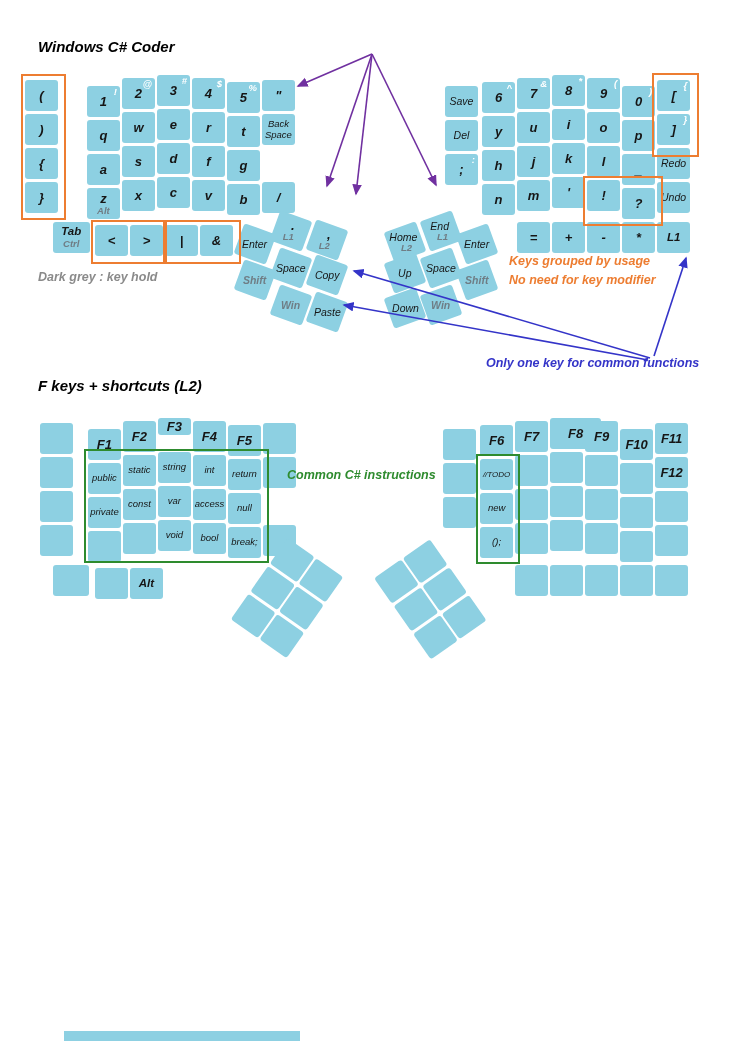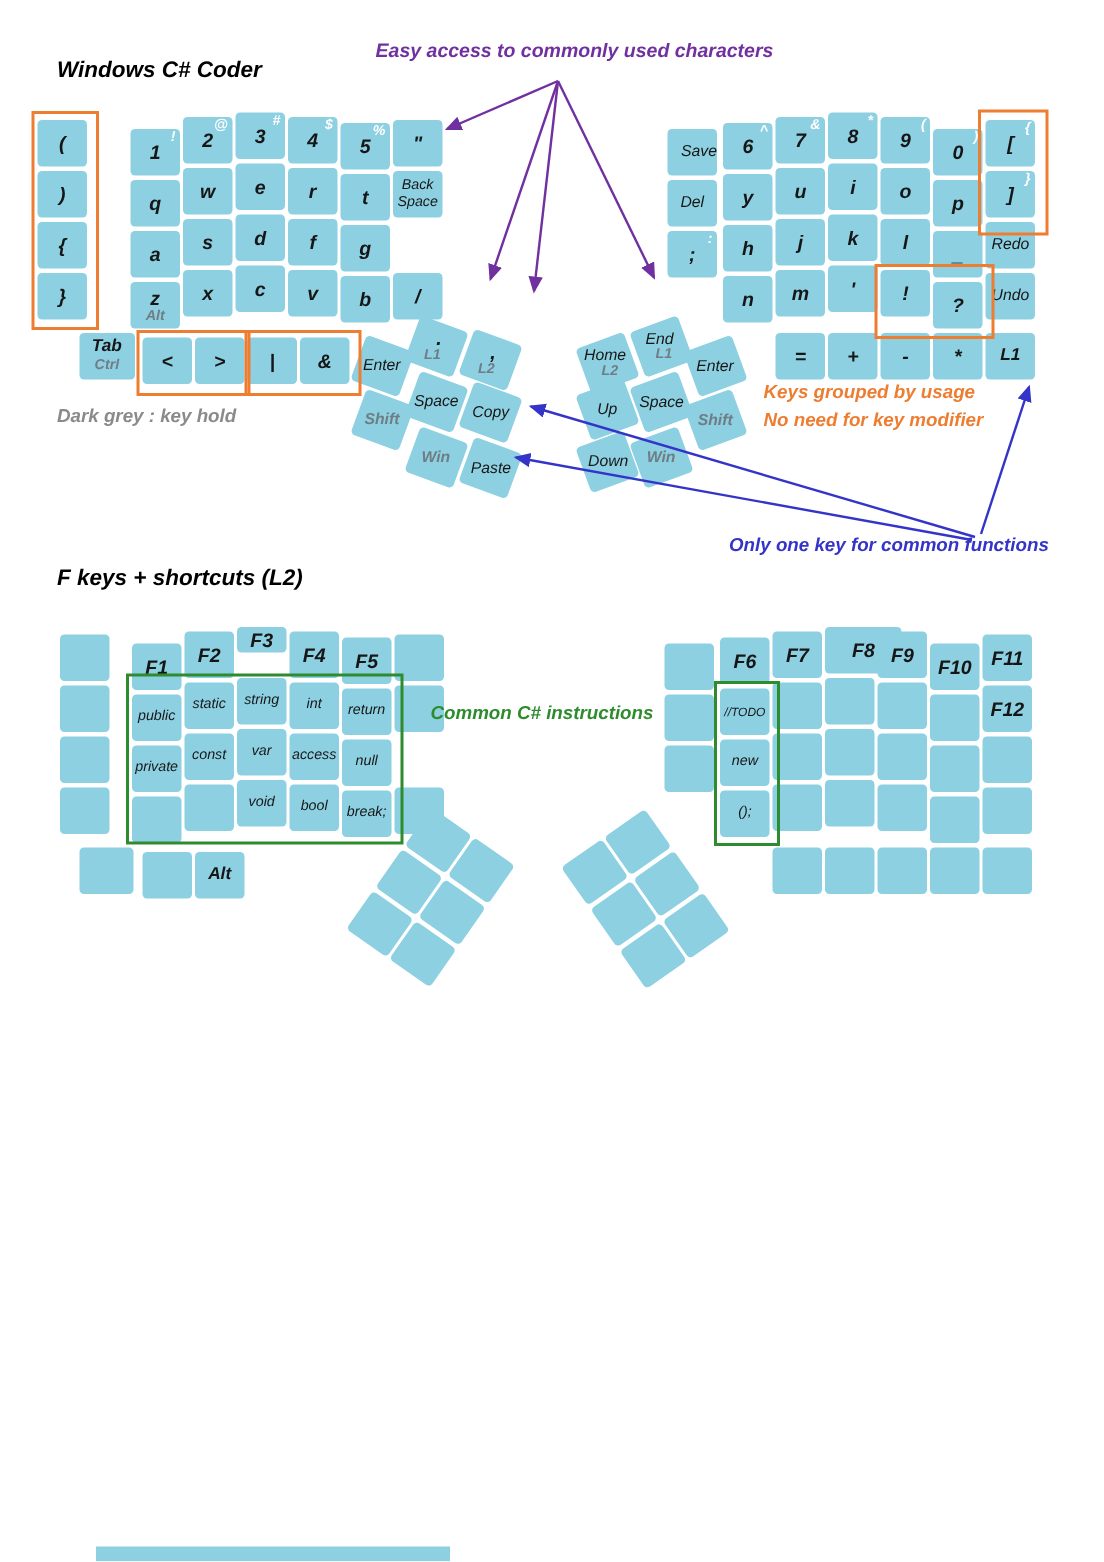--- a/index.html
+++ b/index.html
@@ -37,21 +37,20 @@
   .gbox{position:absolute;border:2px solid var(--green);z-index:4;background:transparent;}
   .arrows{position:absolute;left:0;top:0;z-index:5;pointer-events:none;}
   .bottom-strip{position:absolute;left:64px;top:1031px;width:236px;height:10px;background:var(--key-blue);z-index:1;}
 </style>
 </head>
 <body>
 
 <div class="page">
 
   <div class="title t1">Windows C# Coder</div>
-  <div class="note purple-note">Easy access to commonly used characters</div>
   <div class="note grey-note">Dark grey : key hold</div>
   <div class="note o1">Keys grouped by usage</div>
   <div class="note o2">No need for key modifier</div>
   <div class="note blue-note">Only one key for common functions</div>
   <div class="title t2">F keys + shortcuts (L2)</div>
   <div class="note green-note">Common C# instructions</div>
 
   <div id="kb-root">
       <div class="kb-group" style="left: 25px; top: 75px;">
         <div class="key" style="left: 0px; top: 5.1px; width: 33px; height: 31px;">
@@ -152,21 +151,21 @@
           <span class="tap">&gt;</span>
         </div>
         <div class="key" style="left: 140px; top: 150.28px; width: 33px; height: 31px;">
           <span class="tap">|</span>
         </div>
         <div class="key" style="left: 175px; top: 150.28px; width: 33px; height: 31px;">
           <span class="tap">&amp;</span>
         </div>
       </div>
       <div class="kb-group" style="left: 445px; top: 75px;">
-        <div class="key sm" style="left: 0px; top: 10.88px; width: 33px; height: 31px; align-items: flex-end;">
+        <div class="key sm" style="left: 0px; top: 10.88px; width: 33px; height: 31px;">
           <span class="tap">Save</span>
         </div>
         <div class="key" style="left: 37.1px; top: 7.14px; width: 33px; height: 31px;">
           <span class="tap">6</span>
           <span class="shift">^</span>
         </div>
         <div class="key" style="left: 72.1px; top: 3.06px; width: 33px; height: 31px;">
           <span class="tap">7</span>
           <span class="shift">&amp;</span>
         </div>

